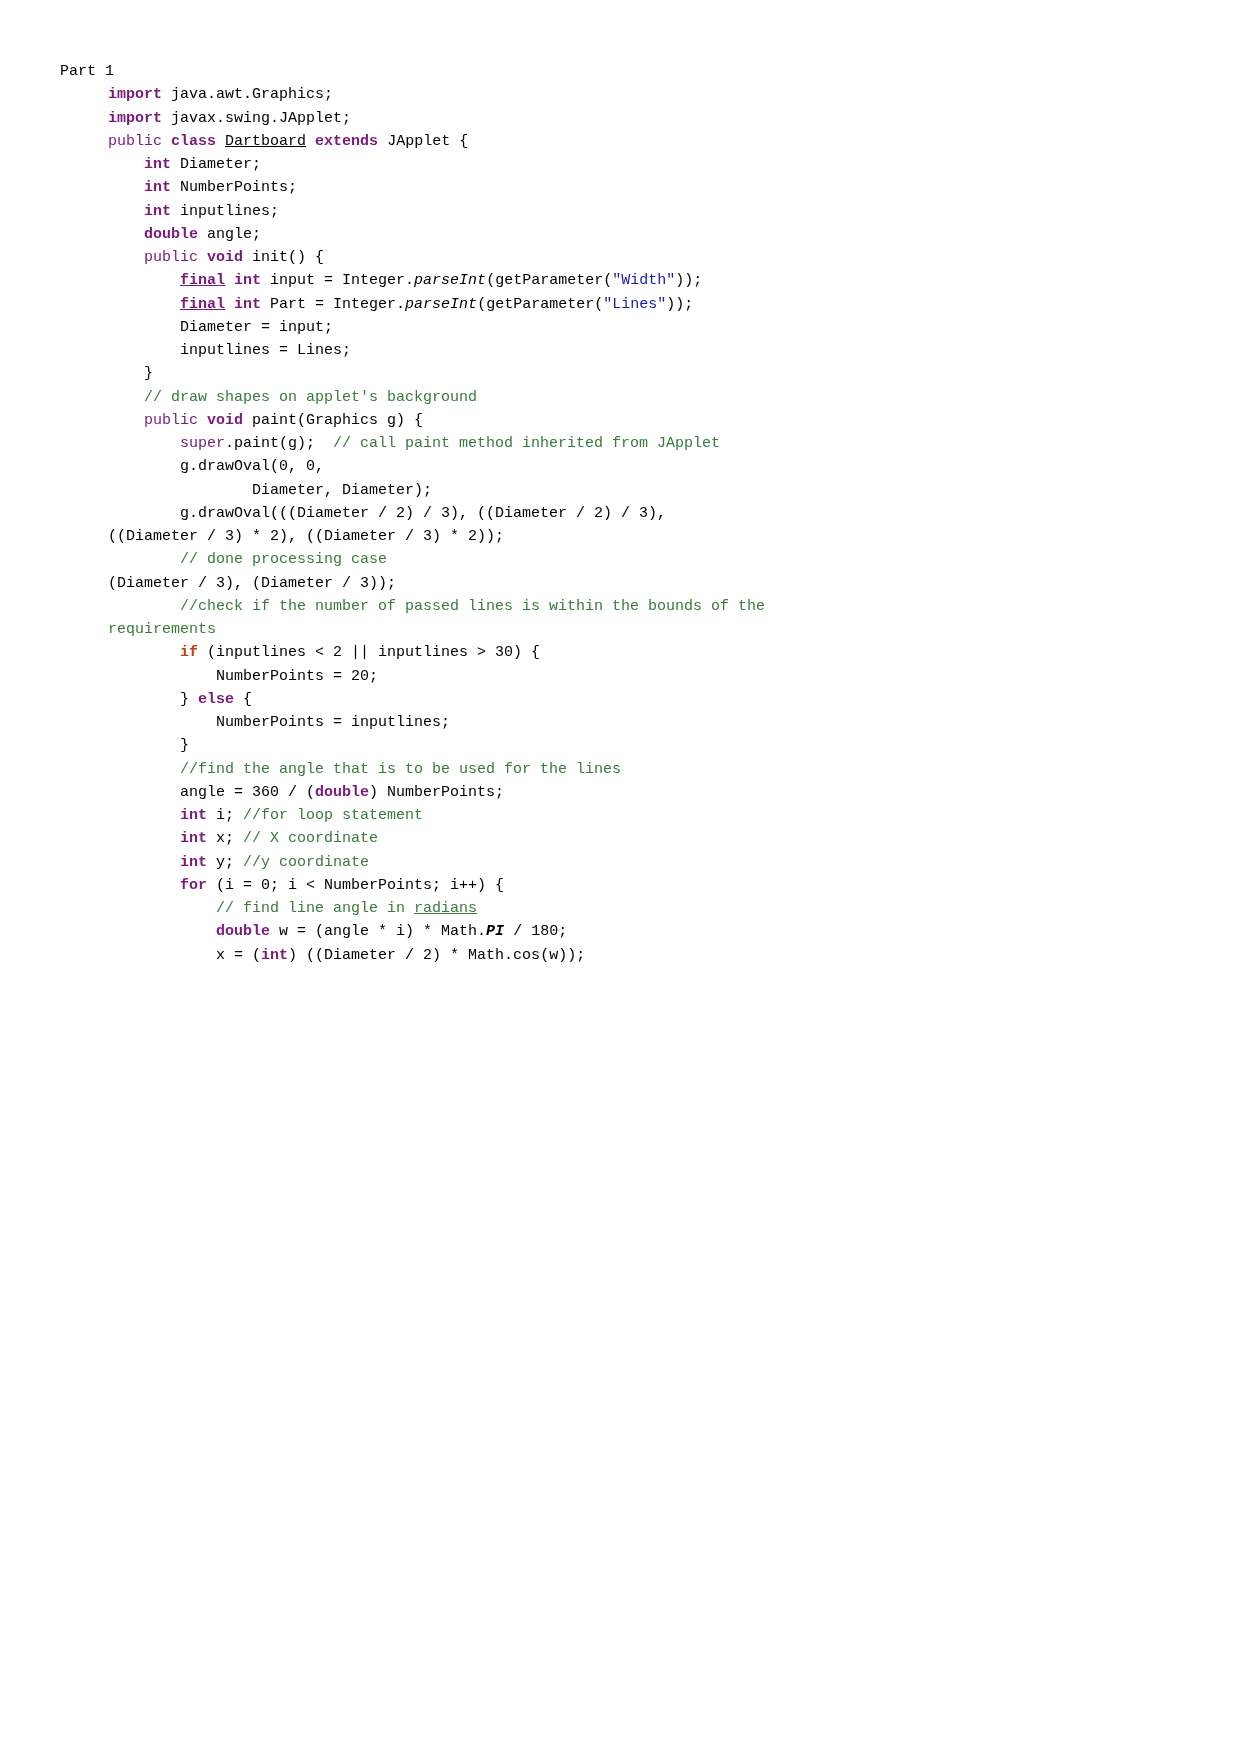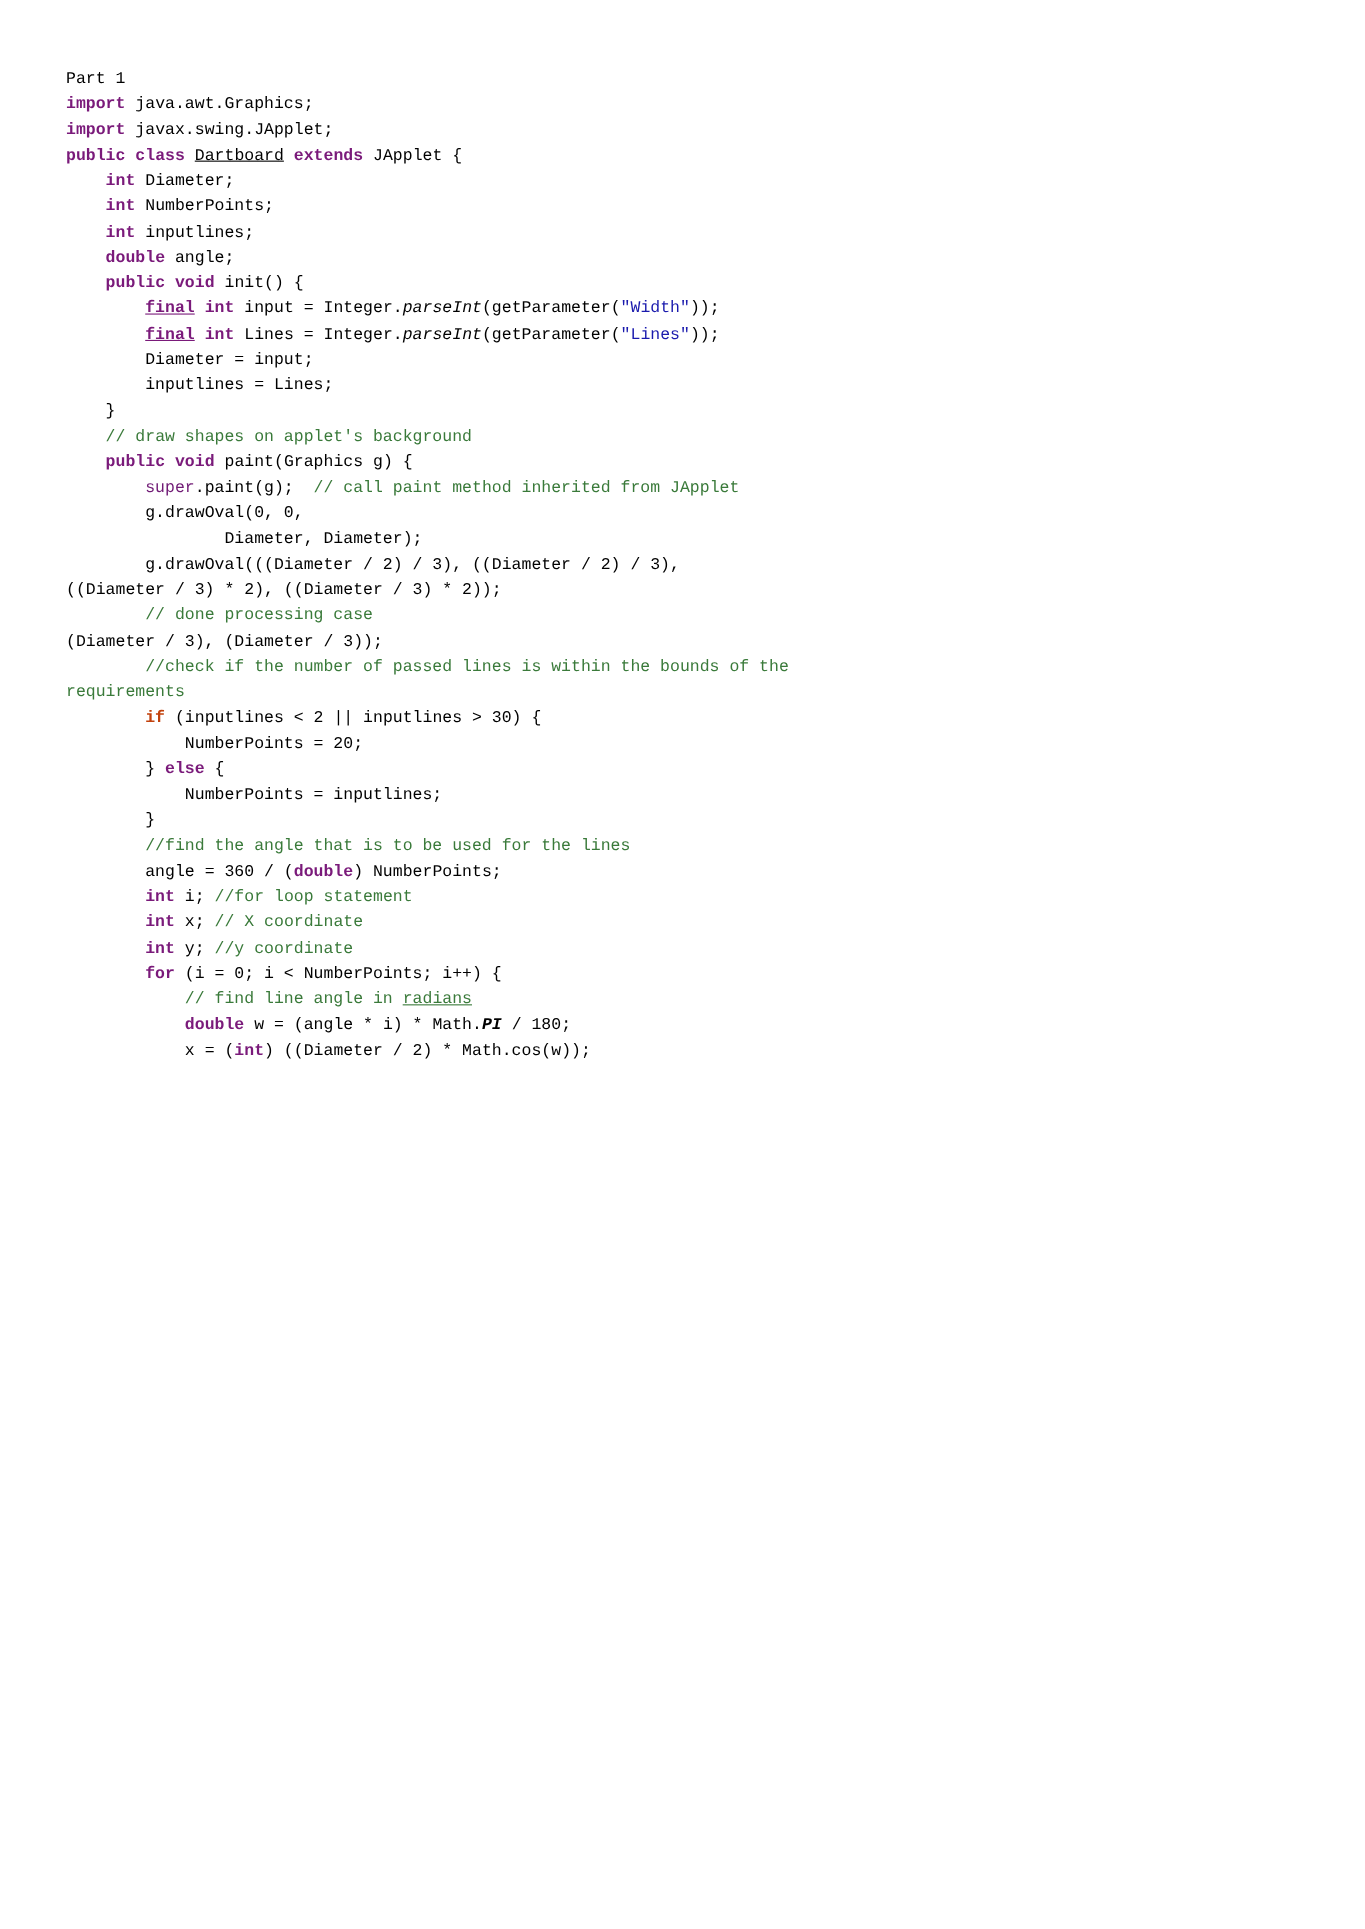--- a/index.html
+++ b/index.html
@@ -29,25 +29,26 @@
 
     .code-block {
       font-family: 'Courier New', Courier, monospace;
       font-size: 15px;
       line-height: 1.55;
     }
 
     .line {
       display: block;
       white-space: pre;
+      margin-left: 48px;
     }
 
     
     .kw-import { color: #7a1a7a; font-weight: bold; }
-    .kw-public { color: #7a1a7a; font-weight: bold; }
+    .kw-public { color: #7a1a7a; font-weight: normal; }
     .kw-class { color: #7a1a7a; font-weight: bold; }
     .kw-extends { color: #7a1a7a; font-weight: bold; }
     .kw-int { color: #7a1a7a; font-weight: bold; }
     .kw-double { color: #7a1a7a; font-weight: bold; }
     .kw-void { color: #7a1a7a; font-weight: bold; }
     .kw-final { color: #7a1a7a; font-weight: bold; text-decoration: underline; }
     .kw-if { color: #c2410c; font-weight: bold; }
     .kw-else { color: #7a1a7a; font-weight: bold; }
     .kw-for { color: #7a1a7a; font-weight: bold; }
     .kw-super { color: #701a75; font-weight: normal; }
@@ -89,21 +90,21 @@
     <span class="line"><span class="kw-public">public</span> <span class="kw-class">class</span> <span class="underline">Dartboard</span> <span class="kw-extends">extends</span> <span class="code-text">JApplet {</span></span>
     <span class="line"></span>
     <span class="line">    <span class="kw-int">int</span> <span class="code-text">Diameter;</span></span>
     <span class="line">    <span class="kw-int">int</span> <span class="code-text">NumberPoints;</span></span>
     <span class="line">    <span class="kw-int">int</span> <span class="code-text">inputlines;</span></span>
     <span class="line">    <span class="kw-double">double</span> <span class="code-text">angle;</span></span>
     <span class="line"></span>
     <span class="line">    <span class="kw-public">public</span> <span class="kw-void">void</span> <span class="code-text">init() {</span></span>
     <span class="line"></span>
     <span class="line">        <span class="kw-final">final</span> <span class="kw-int">int</span> <span class="code-text">input = Integer.</span><span class="method">parseInt</span><span class="code-text">(getParameter(</span><span class="str">"Width"</span><span class="code-text">));</span></span>
-    <span class="line">        <span class="kw-final">final</span> <span class="kw-int">int</span> <span class="code-text">Lines = Integer.</span><span class="method">parseInt</span><span class="code-text">(getParameter(</span><span class="str">"Lines"</span><span class="code-text">));</span></span>
+    <span class="line">        <span class="kw-final">final</span> <span class="kw-int">int</span> <span class="code-text">Part = Integer.</span><span class="method">parseInt</span><span class="code-text">(getParameter(</span><span class="str">"Lines"</span><span class="code-text">));</span></span>
     <span class="line"></span>
     <span class="line">        <span class="code-text">Diameter = input;</span></span>
     <span class="line">        <span class="code-text">inputlines = Lines;</span></span>
     <span class="line">    <span class="code-text">}</span></span>
     <span class="line"></span>
     <span class="line">    <span class="cmt">// draw shapes on applet's background</span></span>
     <span class="line">    <span class="kw-public">public</span> <span class="kw-void">void</span> <span class="code-text">paint(Graphics g) {</span></span>
     <span class="line">        <span class="kw-super">super</span><span class="code-text">.paint(g);  </span><span class="cmt">// call paint method inherited from JApplet</span></span>
     <span class="line"></span>
     <span class="line"></span>

